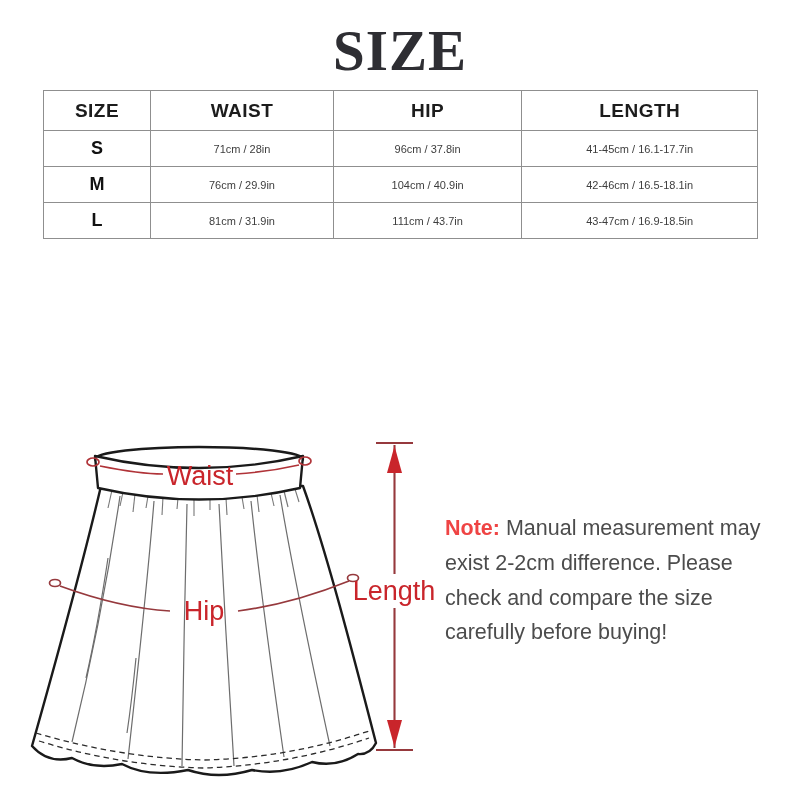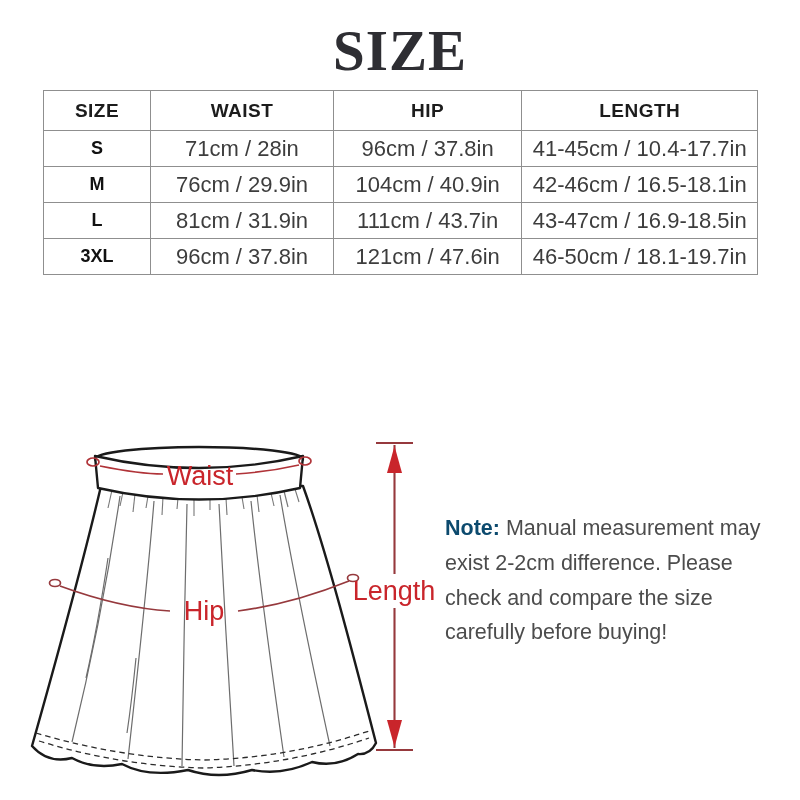--- a/index.html
+++ b/index.html
@@ -16,41 +16,41 @@
   
   .size-table{
     position:absolute;left:43px;top:90px;width:715px;
     border-collapse:collapse;table-layout:fixed;background:#fff;
   }
   .size-table th,.size-table td{
     border:1px solid #8f8f8f;text-align:center;vertical-align:middle;
     padding:0;overflow:hidden;white-space:nowrap;
   }
   .size-table th{height:39px;font-size:19px;font-weight:700;color:#1c1c1c;letter-spacing:0.5px;}
-  .size-table td{height:35px;font-size:22px;color:#3d3d3d;font-weight:400;}
+  .size-table td{height:35px;font-size:11px;color:#3d3d3d;font-weight:400;}
   .size-table td.size-col{font-weight:700;color:#111;font-size:18px;}
   .col-size{width:15%;} .col-waist{width:25.6%;} .col-hip{width:26.4%;} .col-length{width:33%;}
 
   
   .diagram{position:absolute;left:20px;top:428px;width:420px;height:365px;}
   .diagram svg{display:block;width:100%;height:100%;}
   .outline{fill:#ffffff;stroke:#1a1a1a;stroke-width:2.4;stroke-linejoin:round;}
   .pleat{fill:none;stroke:#6d6d6d;stroke-width:1.2;}
   .tick{fill:none;stroke:#777777;stroke-width:1.1;}
   .stitch{fill:none;stroke:#2b2b2b;stroke-width:1.3;stroke-dasharray:5.5 4;}
   .measure-line{fill:none;stroke-width:1.7;}
   .arrow-line{fill:none;stroke-width:2.1;}
   .diagram text{font-family:"Liberation Sans",sans-serif;font-size:27px;}
 
   
   .note{
     position:absolute;left:445px;top:511px;width:318px;
     font-size:21.5px;line-height:1.62;color:#4c4c4c;
   }
-  .note b{font-weight:700;color:#0c4a6e;}
+  .note b{font-weight:700;color:#ef4444;}
 </style>
 </head>
 <body>
 
 <div class="stage">
 
   <div class="title">SIZE</div>
 
   <table class="size-table">
     <colgroup>
@@ -65,39 +65,33 @@
         <th>WAIST</th>
         <th>HIP</th>
         <th>LENGTH</th>
       </tr>
     </thead>
     <tbody>
         <tr>
           <td class="size-col">S</td>
           <td>71cm / 28in</td>
           <td>96cm / 37.8in</td>
-          <td>41-45cm / 10.4-17.7in</td>
+          <td>41-45cm / 16.1-17.7in</td>
         </tr>
         <tr>
           <td class="size-col">M</td>
           <td>76cm / 29.9in</td>
           <td>104cm / 40.9in</td>
           <td>42-46cm / 16.5-18.1in</td>
         </tr>
         <tr>
           <td class="size-col">L</td>
           <td>81cm / 31.9in</td>
           <td>111cm / 43.7in</td>
           <td>43-47cm / 16.9-18.5in</td>
-        </tr>
-        <tr>
-          <td class="size-col">3XL</td>
-          <td>96cm / 37.8in</td>
-          <td>121cm / 47.6in</td>
-          <td>46-50cm / 18.1-19.7in</td>
         </tr>
       </tbody>
   </table>
 
   <div class="diagram">
     <svg viewBox="0 0 420 365">
 
       <ellipse cx="179" cy="31" rx="104" ry="12" class="outline" fill="#919191"></ellipse>
 
       <path class="outline" d="M 81 58

